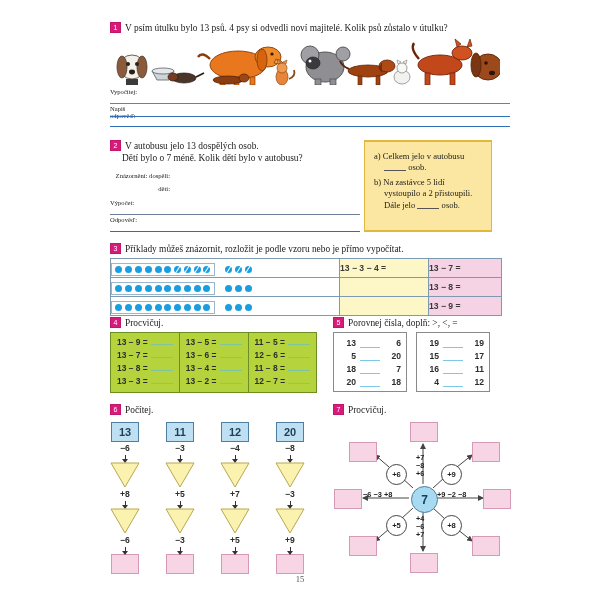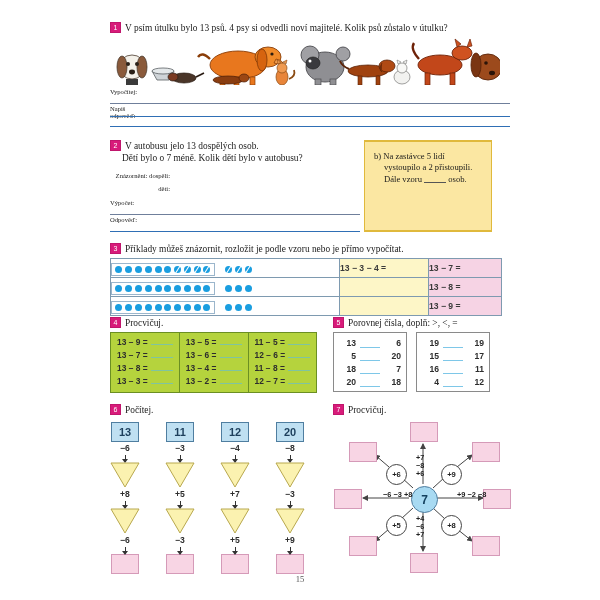--- a/index.html
+++ b/index.html
@@ -108,21 +108,21 @@
   #ex7{position:absolute;left:333px;top:404px;width:180px;}
   .star{position:relative;width:180px;height:155px;margin-top:4px;}
   .sq{position:absolute;width:26px;height:18px;background:#f8d5e4;border:1px solid #d59ab8;}
   .circ{position:absolute;width:19px;height:19px;border-radius:50%;background:#fff;
         border:1px solid #444;font-size:7.6px;font-family:"Liberation Sans",sans-serif;
         font-weight:bold;display:flex;align-items:center;justify-content:center;color:#222;}
   .hub{position:absolute;width:25px;height:25px;border-radius:50%;background:#a8daf2;
        border:1px solid #4f7ea0;font-size:12px;font-family:"Liberation Sans",sans-serif;
        font-weight:bold;display:flex;align-items:center;justify-content:center;color:#14405e;}
   .slab{position:absolute;font-size:7.4px;font-family:"Liberation Sans",sans-serif;
-        font-weight:bold;color:#222;white-space:nowrap;margin-left:20px;}
+        font-weight:bold;color:#222;white-space:nowrap;}
   .vstack{position:absolute;font-size:7.2px;font-family:"Liberation Sans",sans-serif;
           font-weight:bold;color:#222;line-height:7.6px;text-align:left;}
 
   #pageno{position:absolute;left:0;top:574px;width:600px;text-align:center;
           font-size:8.6px;color:#555;font-family:"Liberation Serif",serif;}
 </style>
 </head>
 <body>
 
 <div class="page">
@@ -258,23 +258,27 @@
       <span class="rule"></span>
     </div>
     <div class="line-row">
       <span class="line-lbl">Odpověď:</span>
       <span class="rule blue"></span>
     </div>
   </div>
 
   <div id="ybox">
     <p>
+      <span>a) Celkem jelo v autobusu</span><br>
+      <span class="ind"><span class="blank"></span> <span>osob.</span></span>
+    </p>
+    <p>
       <span>b) Na zastávce 5 lidí</span><br>
       <span class="ind">vystoupilo a 2 přistoupili.</span>
-      <span class="ind"><span>Dále vzoru</span> <span class="blank"></span> <span>osob.</span></span>
+      <span class="ind"><span>Dále jelo</span> <span class="blank"></span> <span>osob.</span></span>
     </p>
   </div>
 
   <div id="ex3">
     <div class="qtext">
       <span class="badge">3</span><span>Příklady můžeš znázornit, rozložit je podle vzoru nebo je přímo vypočítat.</span>
     </div>
     <table class="t3">
         <tbody id="t3body">
           <tr>

